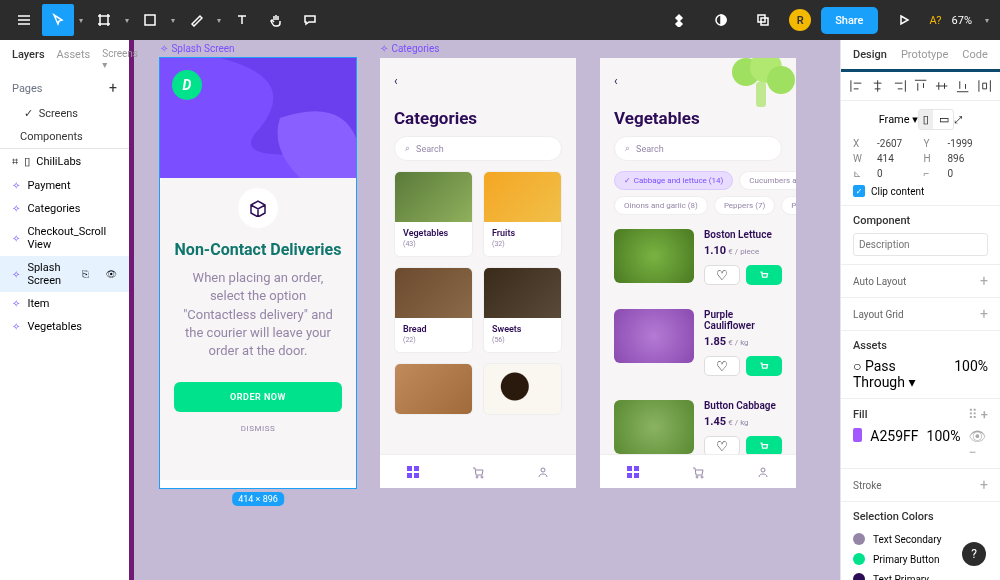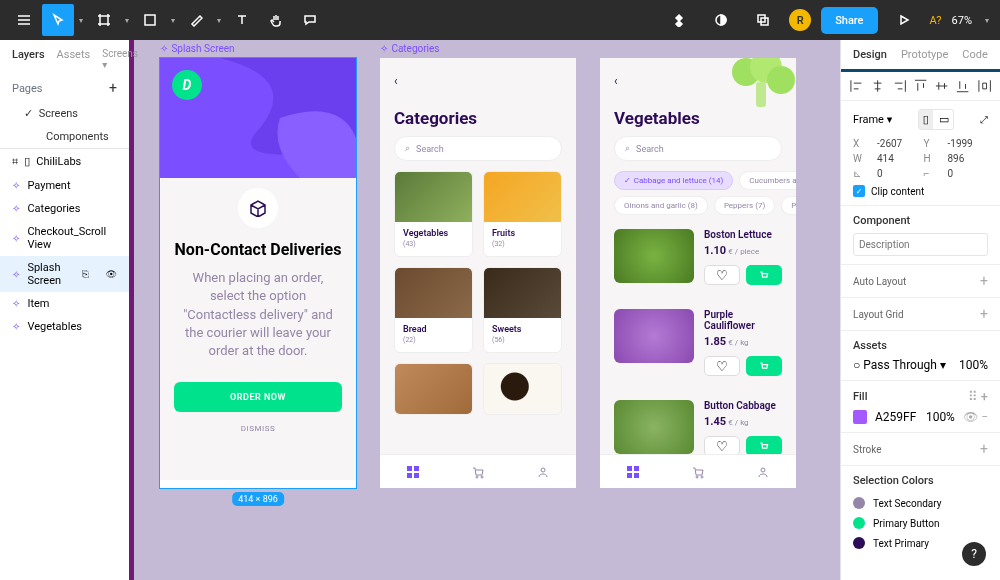--- a/index.html
+++ b/index.html
@@ -16,21 +16,21 @@
 .zoom{color:#fff;font-size:11px}
 .main{flex:1;display:flex;overflow:hidden}
 .left-panel{width:134px;background:#fff;border-right:5px solid #701a75;display:flex;flex-direction:column;font-size:11px}
 .panel-tabs{display:flex;padding:8px 12px 0 12px;gap:12px}
 .panel-tab{color:#999;cursor:pointer}
 .panel-tab.active{color:#333;font-weight:500}
 .screens-drop{margin-left:auto;color:#999;font-size:10px}
 .pages-head{display:flex;align-items:center;padding:10px 12px 6px 12px;color:#6b7280}
 .pages-head .plus{margin-left:auto;font-size:14px;color:#333;cursor:pointer}
 .page-item{padding:5px 12px 5px 24px;cursor:pointer;color:#333}
-.page-item.sub{padding-left:46px;}
+.page-item.sub{padding-left:20px;}
 .layer-head{display:flex;align-items:center;padding:6px 12px;border-top:1px solid #e5e5e5;gap:6px}
 .layer-item{display:flex;align-items:center;padding:5px 12px;gap:7px;cursor:pointer}
 .layer-item.selected{background:#e6f3ff}
 .layer-item .dash{color:#888;font-size:10px}
 .layer-item.purple .dash{color:#7b4fff}
 .canvas{flex:1;position:relative;overflow:hidden}
 .frame{position:absolute;background:#fff;border-radius:0;font-size:9px}
 .frame-label{position:absolute;top:-15px;left:0;color:#7b4fff;font-size:10px;display:flex;align-items:center;gap:3px}
 .selected-frame{outline:1px solid #18a0fb}
 .dim-badge{position:absolute;bottom:-18px;left:50%;transform:translateX(-50%);background:#18a0fb;color:#fff;padding:2px 6px;border-radius:5px;font-size:9px}
@@ -43,29 +43,29 @@
 .sect{border-bottom:1px solid #eee;padding:8px 12px}
 .sect-head{display:flex;align-items:center;justify-content:space-between;color:#333;font-weight:500;margin-bottom:6px}
 .coord-grid{display:grid;grid-template-columns:18px 1fr 18px 1fr;gap:4px 6px;font-size:10px;align-items:center}
 .coord-label{color:#888}
 .coord-val{color:#444}
 .check-row{display:flex;align-items:center;gap:6px;font-size:10px;margin-top:6px}
 .check{width:12px;height:12px;background:#18a0fb;border-radius:2px;display:flex;align-items:center;justify-content:center;color:#fff;font-size:8px}
 .desc-input{width:100%;padding:5px;border:1px solid #e5e5e5;border-radius:3px;font-size:10px;color:#aaa}
 .prop-row{display:flex;align-items:center;padding:8px 12px;border-bottom:1px solid #eee;font-size:10px;color:#666}
 .prop-row .plus{margin-left:auto;color:#aaa;font-size:14px}
-.fill-row{display:flex;align-items:flex-end;gap:8px;font-size:12px}
+.fill-row{display:flex;align-items:flex-start;gap:8px;font-size:14px}
 .swatch{width:14px;height:14px;border-radius:2px}
 .color-item{display:flex;align-items:center;gap:8px;font-size:10px;padding:4px 0}
 .circle{width:12px;height:12px;border-radius:50%}
 .splash-top{height:120px;background:#7b4fff;position:relative;overflow:hidden}
 .logo{position:absolute;left:12px;top:12px;width:30px;height:30px;border-radius:50%;background:#00e38c;display:flex;align-items:center;justify-content:center;color:#fff;font-weight:700;font-style:italic;font-size:14px}
 .splash-card{margin-top:-8px;background:#f7f5f5;border-radius:14px 14px 0 0;padding:18px 14px 10px 14px;text-align:center;height:310px}
 .box-ic{width:40px;height:40px;border-radius:50%;background:#fff;margin:0 auto 12px;display:flex;align-items:center;justify-content:center}
-.splash-title{font-size:16px;font-weight:700;color:#000000;line-height:1.2;margin-bottom:10px}
+.splash-title{font-size:16px;font-weight:700;color:#0f766e;line-height:1.2;margin-bottom:10px}
 .splash-body{font-size:13px;color:#9586a8;line-height:1.4;margin-bottom:22px;padding:0 6px}
 .order-btn{background:#00e38c;color:#fff;border:none;width:100%;padding:10px;border-radius:6px;font-size:9px;font-weight:600;letter-spacing:.5px}
 .dismiss{margin-top:12px;font-size:8px;color:#9586a8;letter-spacing:.5px}
 .cat-head{padding:16px 14px 8px}
 .back-ic{font-size:12px;color:#2d0c57}
 .cat-title{font-size:17px;font-weight:700;color:#2d0c57;margin:12px 14px 8px}
 .search{margin:0 14px 10px;background:#fff;border:1px solid #eee;border-radius:16px;padding:6px 10px;font-size:9px;color:#9586a8;display:flex;align-items:center;gap:6px}
 .cat-grid{display:grid;grid-template-columns:1fr 1fr;gap:10px;padding:0 14px}
 .cat-card{background:#fff;border-radius:6px;border:1px solid #eee;overflow:hidden}
 .cat-img{height:50px;background:#d4d4d4}
@@ -416,21 +416,21 @@
           <path d="M2 8h12M5 4v8M11 5v6"></path>
         </svg>
       <svg class="align-ic" viewBox="0 0 16 16" stroke="#333" fill="none">
           <path d="M2 14h12M5 3v8M11 6v5"></path>
         </svg>
       <svg class="align-ic" viewBox="0 0 16 16" stroke="#333" fill="none">
           <path d="M2 2v12M14 2v12M6 5h4v6H6z"></path>
         </svg>
     </div>
     <div class="sect">
-      <div style="display:flex;align-items:center;justify-content:space-between;margin-bottom:8px">
+      <div style="display:flex;align-items:center;justify-content:center;margin-bottom:8px">
         <span><span>Frame</span> ▾</span>
         <div class="device-sel">
             <span class="active">▯</span>
             <span>▭</span>
           </div>
         <span style="font-size:10px">⤢</span>
       </div>
       <div class="coord-grid">
         <span class="coord-label">X</span>
           <span class="coord-val">-2607</span>

